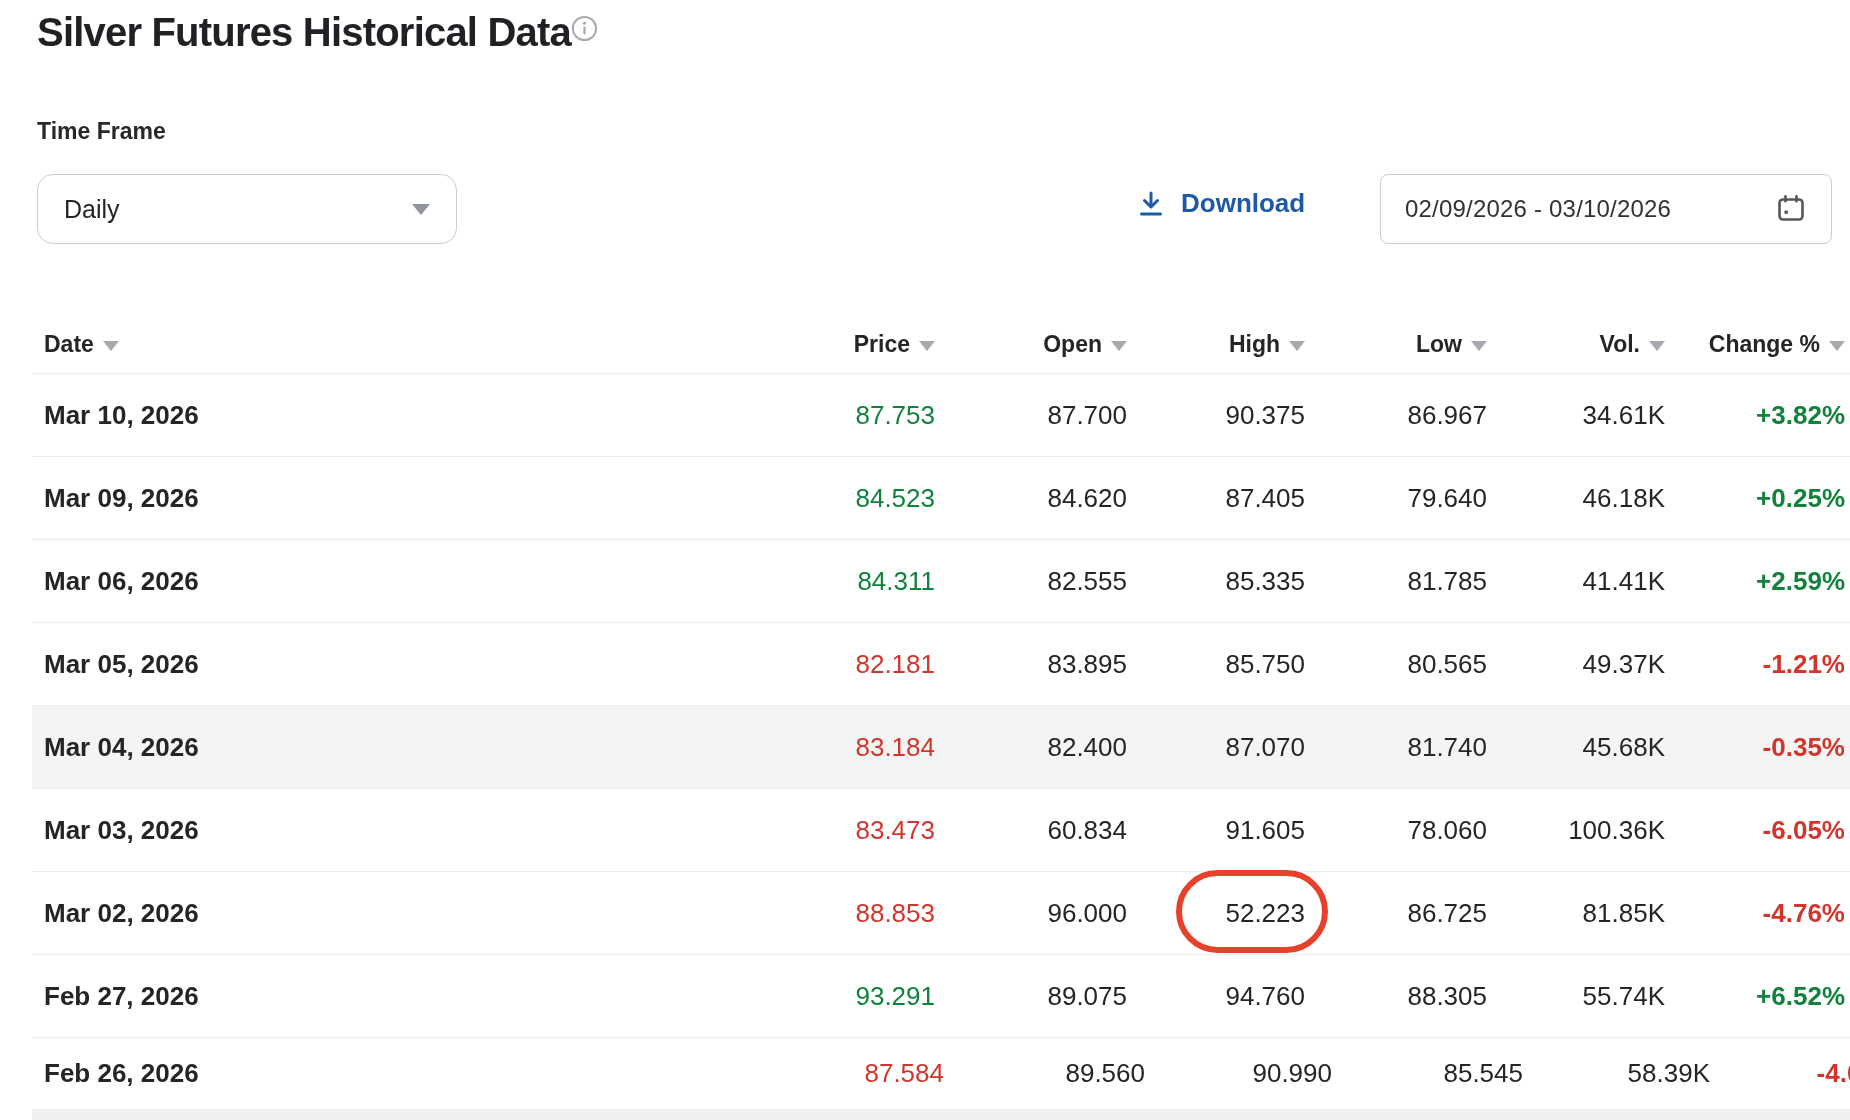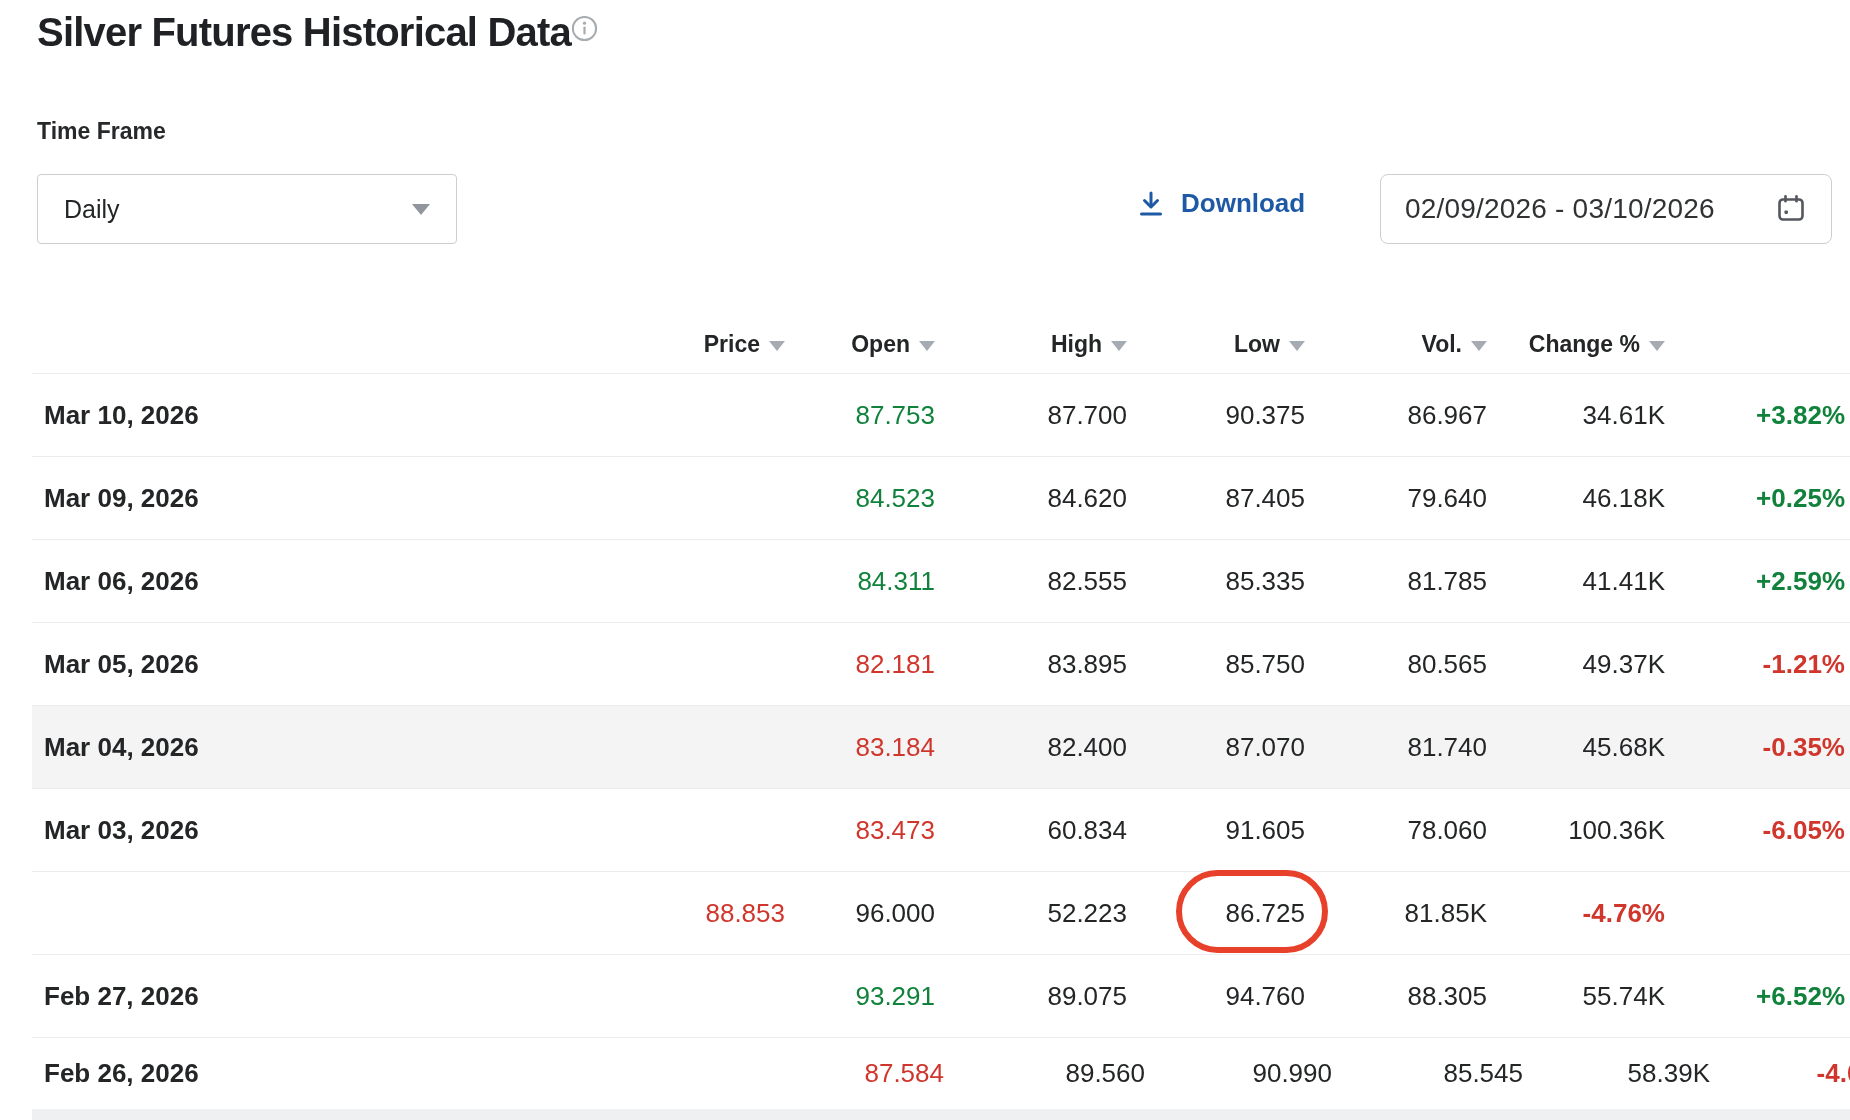--- a/index.html
+++ b/index.html
@@ -8,36 +8,36 @@
     background:#ffffff;font-family:"Liberation Sans","DejaVu Sans",sans-serif;
     color:#232526;
   }
   
   .page-head{position:absolute;left:37px;top:8px;display:flex;align-items:flex-start;}
   .page-title{font-size:40px;font-weight:700;letter-spacing:-0.8px;color:#1f2124;line-height:48px;}
   .info-icon{margin-top:7px;display:inline-flex;}
   .tf-label{position:absolute;left:37px;top:118px;font-size:23px;font-weight:700;color:#26282a;}
   .dropdown{
     position:absolute;left:37px;top:174px;width:420px;height:70px;box-sizing:border-box;
-    border:1px solid #ccced1;border-radius:4px;background:#fff;
+    border:1px solid #ccced1;border-radius:16px;background:#fff;
     display:flex;align-items:center;justify-content:space-between;padding:0 26px;cursor:pointer;gap:8px;
   }
   .dropdown-value{font-size:25px;color:#232526;}
   .caret-down{width:0;height:0;border-left:9px solid transparent;border-right:9px solid transparent;border-top:11px solid #90969c;}
   .download-btn{
     position:absolute;left:1136px;top:188px;display:flex;align-items:center;gap:15px;
     background:none;border:none;cursor:pointer;padding:0;
   }
   .download-label{font-size:26px;font-weight:700;color:var(--link);}
   .daterange{
     position:absolute;left:1380px;top:174px;width:452px;height:70px;box-sizing:border-box;
     border:1px solid #ccced1;border-radius:8px;background:#fff;
     display:flex;align-items:center;justify-content:space-between;padding:0 24px;cursor:pointer;
   }
-  .daterange-value{font-size:28px;color:#303234;letter-spacing:0.2px;}
+  .daterange-value{font-size:24px;color:#303234;letter-spacing:0.2px;}
   
   .table{position:absolute;left:32px;top:316px;width:1818px;}
   .grid{display:grid;grid-template-columns:753px 150px 192px 178px 182px 178px 180px;box-sizing:border-box;padding-right:5px;}
   .thead{height:57px;align-items:center;}
   .th{display:flex;align-items:center;gap:9px;font-size:23px;font-weight:700;color:#232526;cursor:pointer;}
   .th.right{justify-content:flex-end;}
   .th.left{justify-content:flex-start;padding-left:12px;}
   .sort-arrow{width:0;height:0;border-left:8px solid transparent;border-right:8px solid transparent;border-top:10px solid #a6abb1;margin-top:2px;}
   .trow{height:83px;align-items:center;border-top:1px solid #ebedef;}
   .trow.short{height:72px;gap:9px;}
@@ -94,20 +94,24 @@
       <rect x="4.5" y="6.5" width="23" height="20" rx="3.5"></rect>
       <path d="M10.5 3.2 v5"></path>
       <path d="M21.5 3.2 v5"></path>
       <rect x="9.5" y="17.5" width="3.4" height="3.4" rx="0.8" fill="#54575d" stroke="none"></rect>
     </svg>
   </span>
 </div>
 
 <div class="table">
   <div class="grid thead">
+      <div class="th left">
+        <span>Date</span>
+        <span class="sort-arrow"></span>
+      </div>
       <div class="th right">
         <span>Price</span>
         <span class="sort-arrow"></span>
       </div>
       <div class="th right">
         <span>Open</span>
         <span class="sort-arrow"></span>
       </div>
       <div class="th right">
         <span>High</span>
@@ -175,20 +179,21 @@
       <div class="grid trow">
         <div class="td date date">Mar 03, 2026</div>
         <div class="td price down">83.473</div>
         <div class="td open">60.834</div>
         <div class="td high">91.605</div>
         <div class="td low">78.060</div>
         <div class="td vol">100.36K</div>
         <div class="td chg down">-6.05%</div>
       </div>
       <div class="grid trow">
+        <div class="td date date">Mar 02, 2026</div>
         <div class="td price down">88.853</div>
         <div class="td open">96.000</div>
         <div class="td high">52.223</div>
         <div class="td low">86.725</div>
         <div class="td vol">81.85K</div>
         <div class="td chg down">-4.76%</div>
       </div>
       <div class="grid trow">
         <div class="td date date">Feb 27, 2026</div>
         <div class="td price up">93.291</div>

